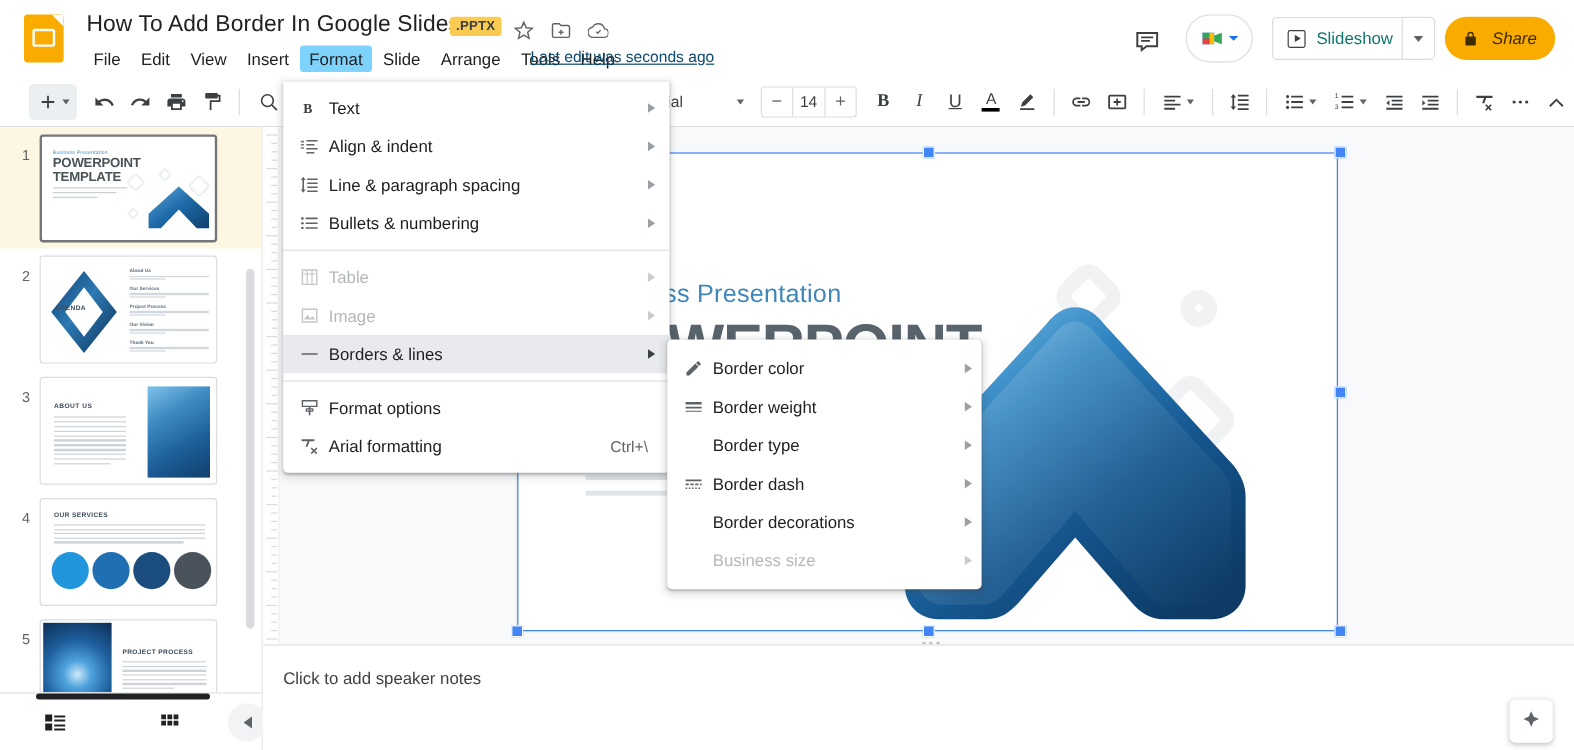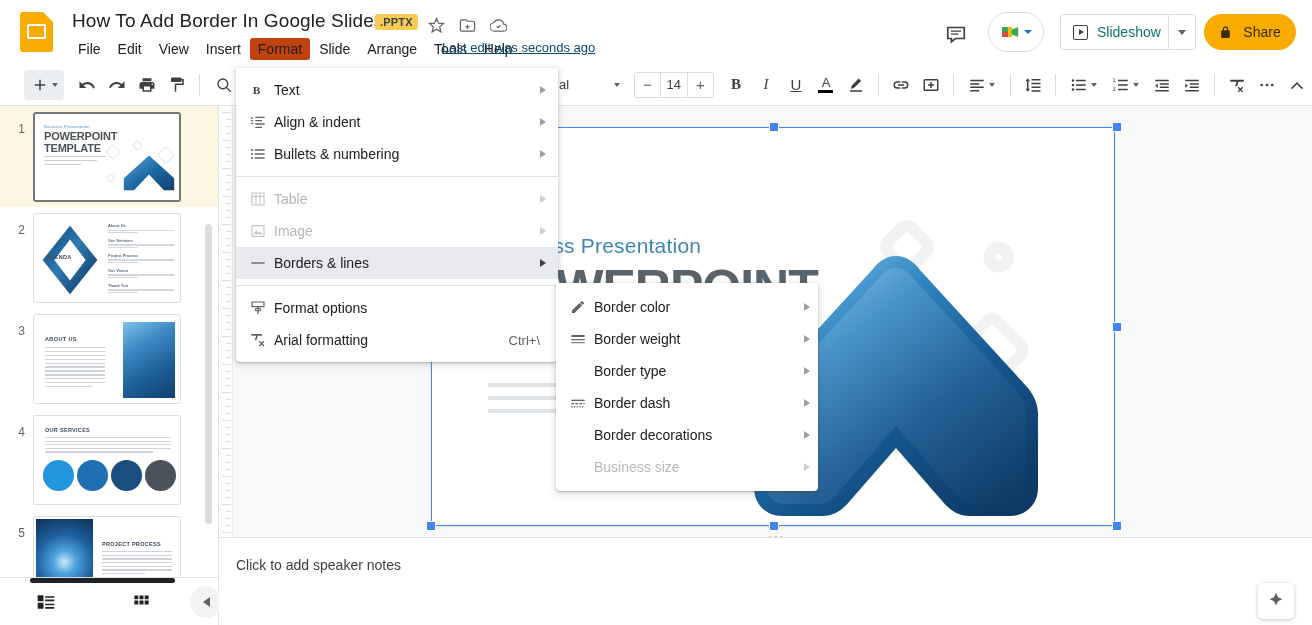--- a/index.html
+++ b/index.html
@@ -42,21 +42,21 @@
   #ic-star { left:425px; }
   #ic-move { left:456px; }
   #ic-cloud { left:487px; }
 
   
   .menubar { position:absolute; left:70px; top:38px; display:flex; align-items:center; }
   .menu-item {
     font-size:14px; color:#202124; padding:3px 8px; margin-right:1px;
     border-radius:3px; cursor:pointer; white-space:nowrap;
   }
-  .menu-item.active { background:#c2410c; }
+  .menu-item.active { background:#7dd3fc; }
   .last-edit {
     position:absolute; left:442px; top:40px; font-size:13px; color:#0c4a6e;
     text-decoration:underline; cursor:pointer; white-space:nowrap;
   }
 
   
   .tr-icon { position:absolute; cursor:pointer; display:flex; align-items:center; justify-content:center; }
   #ic-comment { left:944px; top:21px; width:24px; height:24px; }
   #ic-comment svg { width:22px; height:22px; fill:#3c4043; }
   .meet-btn {
@@ -79,21 +79,21 @@
   .slideshow-btn span { font-size:14px; color:#0f766e; }
   .slideshow-caret {
     position:absolute; left:1168px; top:14px; width:28px; height:36px;
     border:1px solid #dadce0; border-radius:0 4px 4px 0; background:#fff;
     display:flex; align-items:center; justify-content:center; cursor:pointer;
   }
   .caret-dn { width:0;height:0;border-left:4px solid transparent;border-right:4px solid transparent;border-top:5px solid #5f6368; }
   .share-btn {
     position:absolute; left:1204px; top:14px; width:92px; height:36px;
     background:#f9ab00; border-radius:18px; display:flex; align-items:center;
-    justify-content:center; gap:11px; cursor:pointer;
+    justify-content:center; gap:11px; cursor:pointer;font-style:italic;
   }
   .share-btn svg { width:13px; height:13px; fill:#3c2c00; }
   .share-btn span { font-size:14px; color:#3c2c00; font-weight:500; }
 
   
   .toolbar {
     position:absolute; left:0; top:64px; width:1312px; height:42px;
     background:#fff; border-bottom:1px solid #e0e0e0;
     display:flex; align-items:center; padding-left:24px;
   }
@@ -806,20 +806,30 @@
         <svg viewBox="0 0 24 24">
             <path d="M8 4h14v2H8zM8 9h10v2H8zM8 14h14v2H8zM8 19h10v2H8z"></path>
             <path d="M1 5h4v2H1zM1 9h4v2H1zM1 13h4v2H1z" opacity=".85"></path>
             <path d="M1 17l4 3-4 3z" opacity="0"></path>
           </svg>
       </span>
       <span class="mlabel">Align &amp; indent</span>
       <span class="arr"></span>
     </div>
 
+    <div class="mi">
+      <span class="micon">
+        <svg viewBox="0 0 24 24">
+            <path d="M4 2l-3 4h2v12H1l3 4 3-4H5V6h2z"></path>
+            <path d="M9 4h13v2H9zM9 9h13v2H9zM9 14h13v2H9zM9 19h13v2H9z"></path>
+          </svg>
+      </span>
+      <span class="mlabel">Line &amp; paragraph spacing</span>
+      <span class="arr"></span>
+    </div>
 
     <div class="mi">
       <span class="micon">
         <svg viewBox="0 0 24 24">
             <circle cx="3" cy="6" r="1.6"></circle>
             <circle cx="3" cy="12" r="1.6"></circle>
             <circle cx="3" cy="18" r="1.6"></circle>
             <path d="M7 5h15v2H7zM7 11h15v2H7zM7 17h15v2H7z"></path>
           </svg>
       </span>

